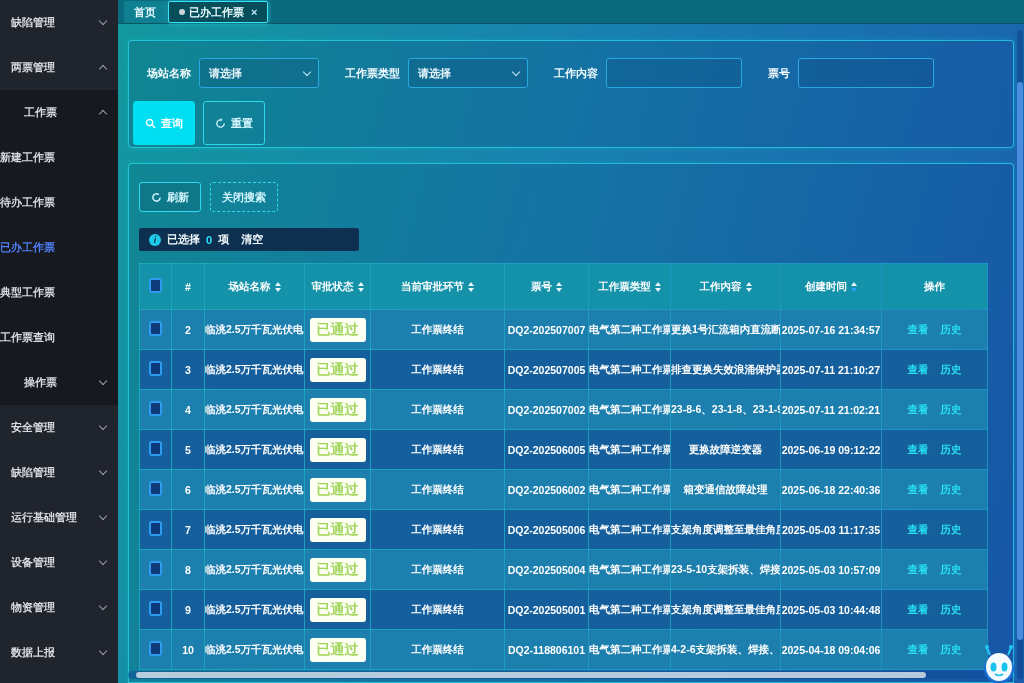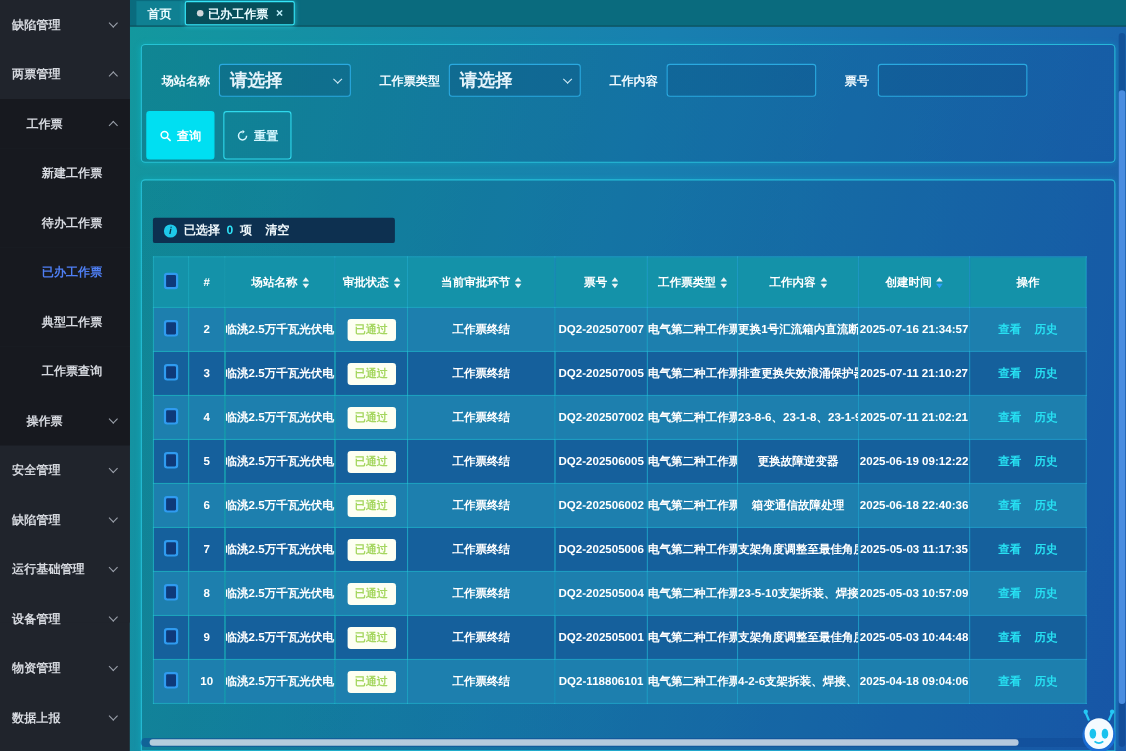--- a/index.html
+++ b/index.html
@@ -5,21 +5,21 @@
   * { margin:0; padding:0; box-sizing:border-box; }
   html,body { width:1024px; height:683px; overflow:hidden; }
   body { font-family:"Liberation Sans","DejaVu Sans",sans-serif; font-weight:bold; }
   .app { position:relative; width:1024px; height:683px; overflow:hidden; background:#20242c; }
 
   
   .sidebar { position:absolute; left:0; top:0; width:118px; height:566px; background:#20242c; z-index:3; }
   .side-item { position:relative; height:45px; display:flex; align-items:center; color:#d6d9df; font-size:11px; cursor:pointer; }
   .side-item.lv1 { padding-left:11px; }
   .side-item.lv2 { padding-left:24px; }
-  .side-item.lv3 { padding-left:38px; }
+  .side-item.lv3 { }
   .side-item.sub-bg { background:#17191f; }
   .side-item.active { color:#4e7ef2; }
   .chev { position:absolute; right:12px; width:6px; height:6px; border-right:1.5px solid #9aa0aa; border-bottom:1.5px solid #9aa0aa; }
   .chev.down { transform:rotate(45deg); margin-top:-3px; }
   .chev.up { transform:rotate(-135deg); margin-top:3px; }
 
   
   .main { position:absolute; left:118px; top:0; right:0; bottom:0; }
 
   
@@ -31,21 +31,21 @@
 
   
   .content { position:absolute; left:0; top:24px; right:0; bottom:0; background:linear-gradient(105deg,#13989e 0%,#1880b0 45%,#1b5cad 100%); overflow:hidden; }
 
   
   .search-panel { position:absolute; left:10px; right:10px; top:16px; height:108px; border:1px solid rgba(45,215,235,.75); border-radius:4px; background:linear-gradient(100deg,rgba(9,95,120,.30),rgba(14,70,150,.30)); box-shadow:0 0 6px rgba(0,220,240,.25); }
   .fields-row { display:flex; align-items:center; gap:26px; padding:17px 0 0 18px; }
   .field { display:flex; align-items:center; gap:8px; }
   .field-label { font-size:11px; color:#f2fbff; white-space:nowrap; }
   .select-box { position:relative; width:120px; height:30px; border:1px solid #2aa9e0; border-radius:3px; background:rgba(8,60,105,.22); display:flex; align-items:center; padding:0 22px 0 9px; cursor:pointer; }
-  .select-value { font-size:16px; color:#e6f4fb; }
+  .select-value { font-size:11px; color:#e6f4fb; }
   .select-chev { position:absolute; right:8px; top:12px; width:6px; height:6px; border-right:1.5px solid #cfe9f5; border-bottom:1.5px solid #cfe9f5; transform:rotate(45deg); margin-top:-2px; }
   .text-input { width:136px; height:30px; border:1px solid #2aa9e0; border-radius:3px; background:rgba(8,60,105,.18); color:#eaf6fc; font-size:11px; padding:0 8px; outline:none; font-family:inherit; }
   .btns-row { display:flex; gap:8px; padding:13px 0 0 4px; }
   .btn { display:inline-flex; align-items:center; justify-content:center; gap:5px; height:44px; padding:0 11px; border-radius:3px; font-size:11px; cursor:pointer; white-space:nowrap; }
   .btn-query { background:#00dff2; color:#ffffff; border:1px solid #00dff2; }
   .btn-reset { background:transparent; color:#d5f7ff; border:1px solid #2fd9ec; }
 
   
   .table-panel { position:absolute; left:10px; right:10px; top:139px; bottom:0; border:1px solid rgba(45,215,235,.75); border-radius:4px 4px 0 0; background:linear-gradient(100deg,rgba(9,100,120,.28),rgba(14,70,150,.28)); box-shadow:0 0 6px rgba(0,220,240,.2); padding:18px 10px 0 10px; }
   .toolbar { display:flex; gap:9px; }
@@ -63,21 +63,21 @@
   .grid tbody td { height:40px; }
   .grid tbody tr:nth-child(odd) td { background:#1d7fae; }
   .grid tbody tr:nth-child(even) td { background:#15609c; }
   .th-inner { display:inline-flex; align-items:center; gap:4px; }
   .sort { display:inline-flex; flex-direction:column; gap:2px; }
   .sort i { display:block; width:0; height:0; border-left:3.5px solid transparent; border-right:3.5px solid transparent; }
   .sort .up { border-bottom:4px solid rgba(255,255,255,.9); }
   .sort .dn { border-top:4px solid rgba(255,255,255,.9); }
   .sort.desc .dn { border-top-color:#2ea0ff; }
   .cbx { display:inline-block; width:13px; height:15px; border:2px solid #2f9bf0; border-radius:3px; background:#0e3a7a; cursor:pointer; }
-  .badge { display:inline-block; background:#fdfff2; color:#a4d65e; font-size:10px; padding:3px 7px; border-radius:3px; }
+  .badge { display:inline-block; background:#fdfff2; color:#a4d65e; font-size:14px; padding:3px 7px; border-radius:3px; }
   .lnk { color:#27e0f2; cursor:pointer; margin:0 6px; }
 
   
   .hscroll { position:absolute; left:10px; right:14px; bottom:4px; height:8px; background:rgba(17,75,150,.55); border-radius:4px; z-index:4; }
   .hscroll .thumb { position:absolute; left:8px; top:1px; width:790px; height:6px; background:rgba(228,234,240,.78); border-radius:3px; }
   .vscroll { position:absolute; right:1px; top:30px; bottom:4px; width:6px; background:rgba(12,60,130,.45); border-radius:3px; z-index:4; }
   .vscroll .thumb { position:absolute; top:8%; height:86%; left:0; width:6px; background:#4a8de0; border-radius:3px; }
   .robot { position:absolute; right:4px; bottom:0px; width:42px; height:40px; z-index:5; cursor:pointer; }
 </style>
 </head>
@@ -194,20 +194,31 @@
             <svg width="11" height="11" viewBox="0 0 12 12">
                 <path d="M10 6 A4 4 0 1 1 6 2" fill="none" stroke="#d5f7ff" stroke-width="1.5"></path>
                 <path d="M6 0 L8.2 2 L6 4 Z" fill="#d5f7ff"></path>
               </svg>
             <span>重置</span>
           </div>
         </div>
       </div>
 
       <div class="table-panel">
+        <div class="toolbar">
+          <div class="btn btn-refresh">
+            <svg width="11" height="11" viewBox="0 0 12 12">
+                <path d="M10 6 A4 4 0 1 1 8.5 2.8" fill="none" stroke="#d5f7ff" stroke-width="1.6"></path>
+              </svg>
+            <span>刷新</span>
+          </div>
+          <div class="btn btn-closesearch">
+            <span>关闭搜索</span>
+          </div>
+        </div>
 
         <div class="sel-bar">
           <span class="info-icon">i</span>
           <span>已选择</span>
           <span class="sel-count">0</span>
           <span>项</span>
           <span class="sel-clear">清空</span>
         </div>
 
         <table class="grid">

